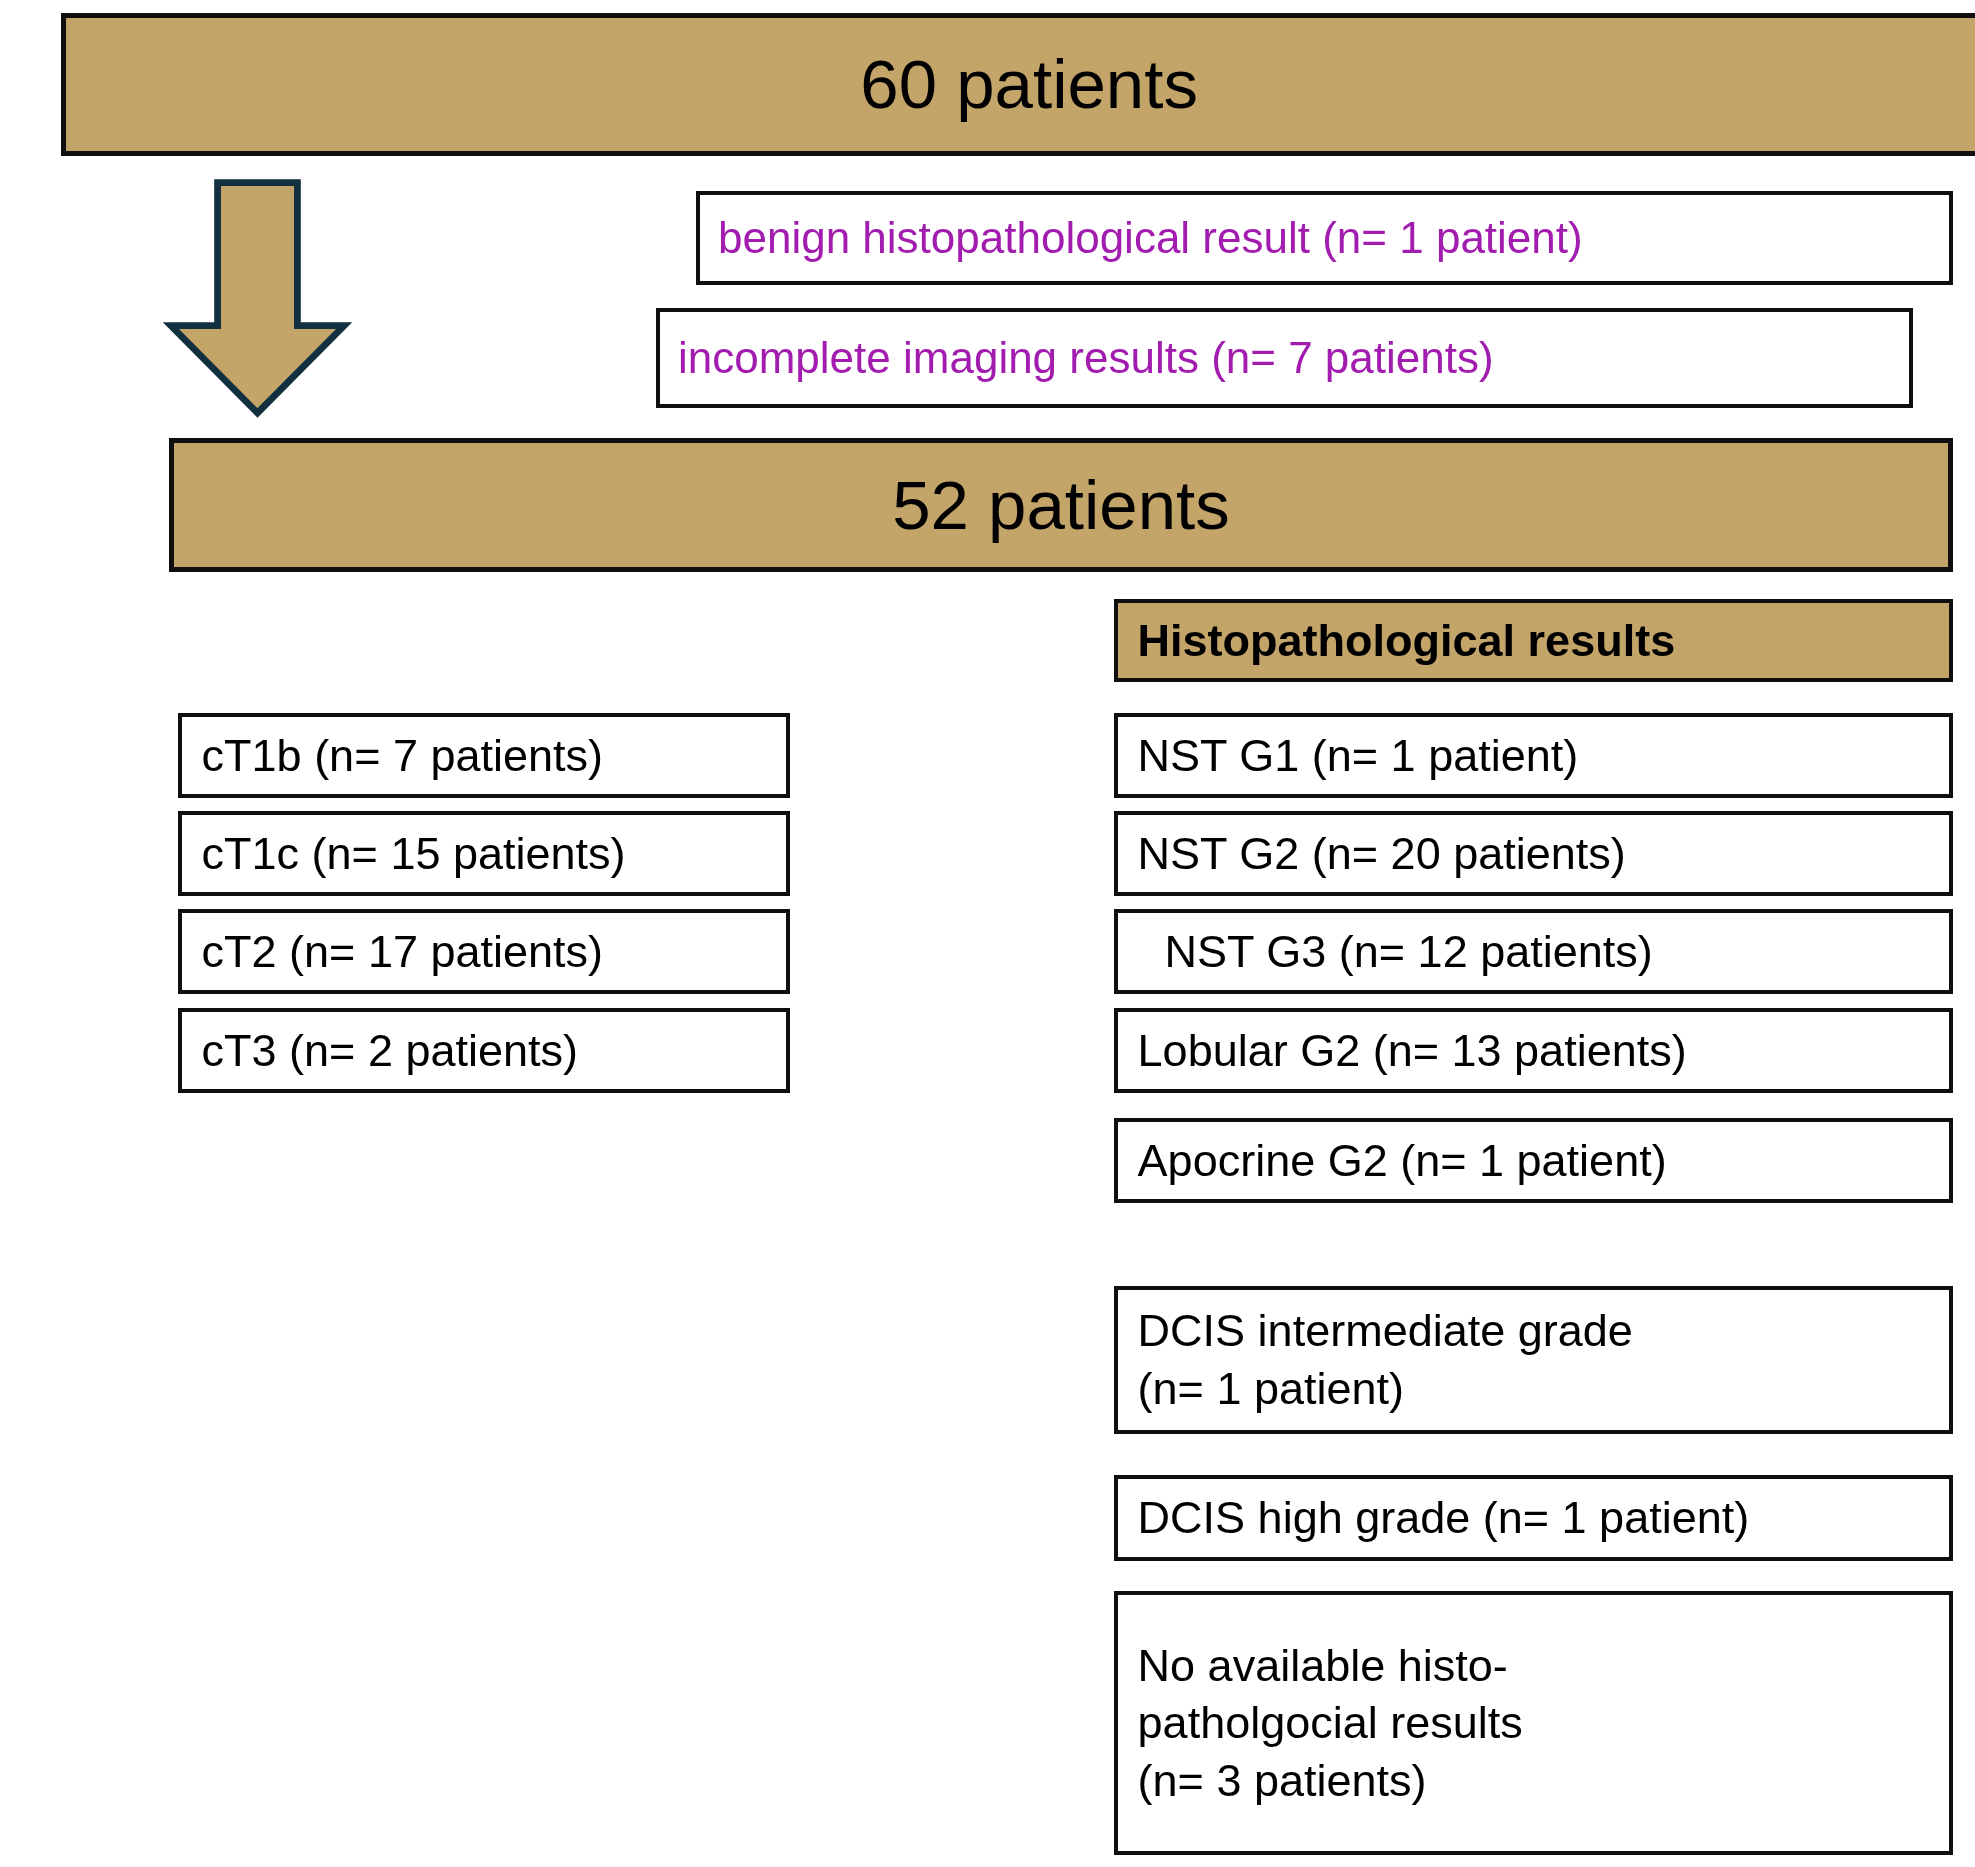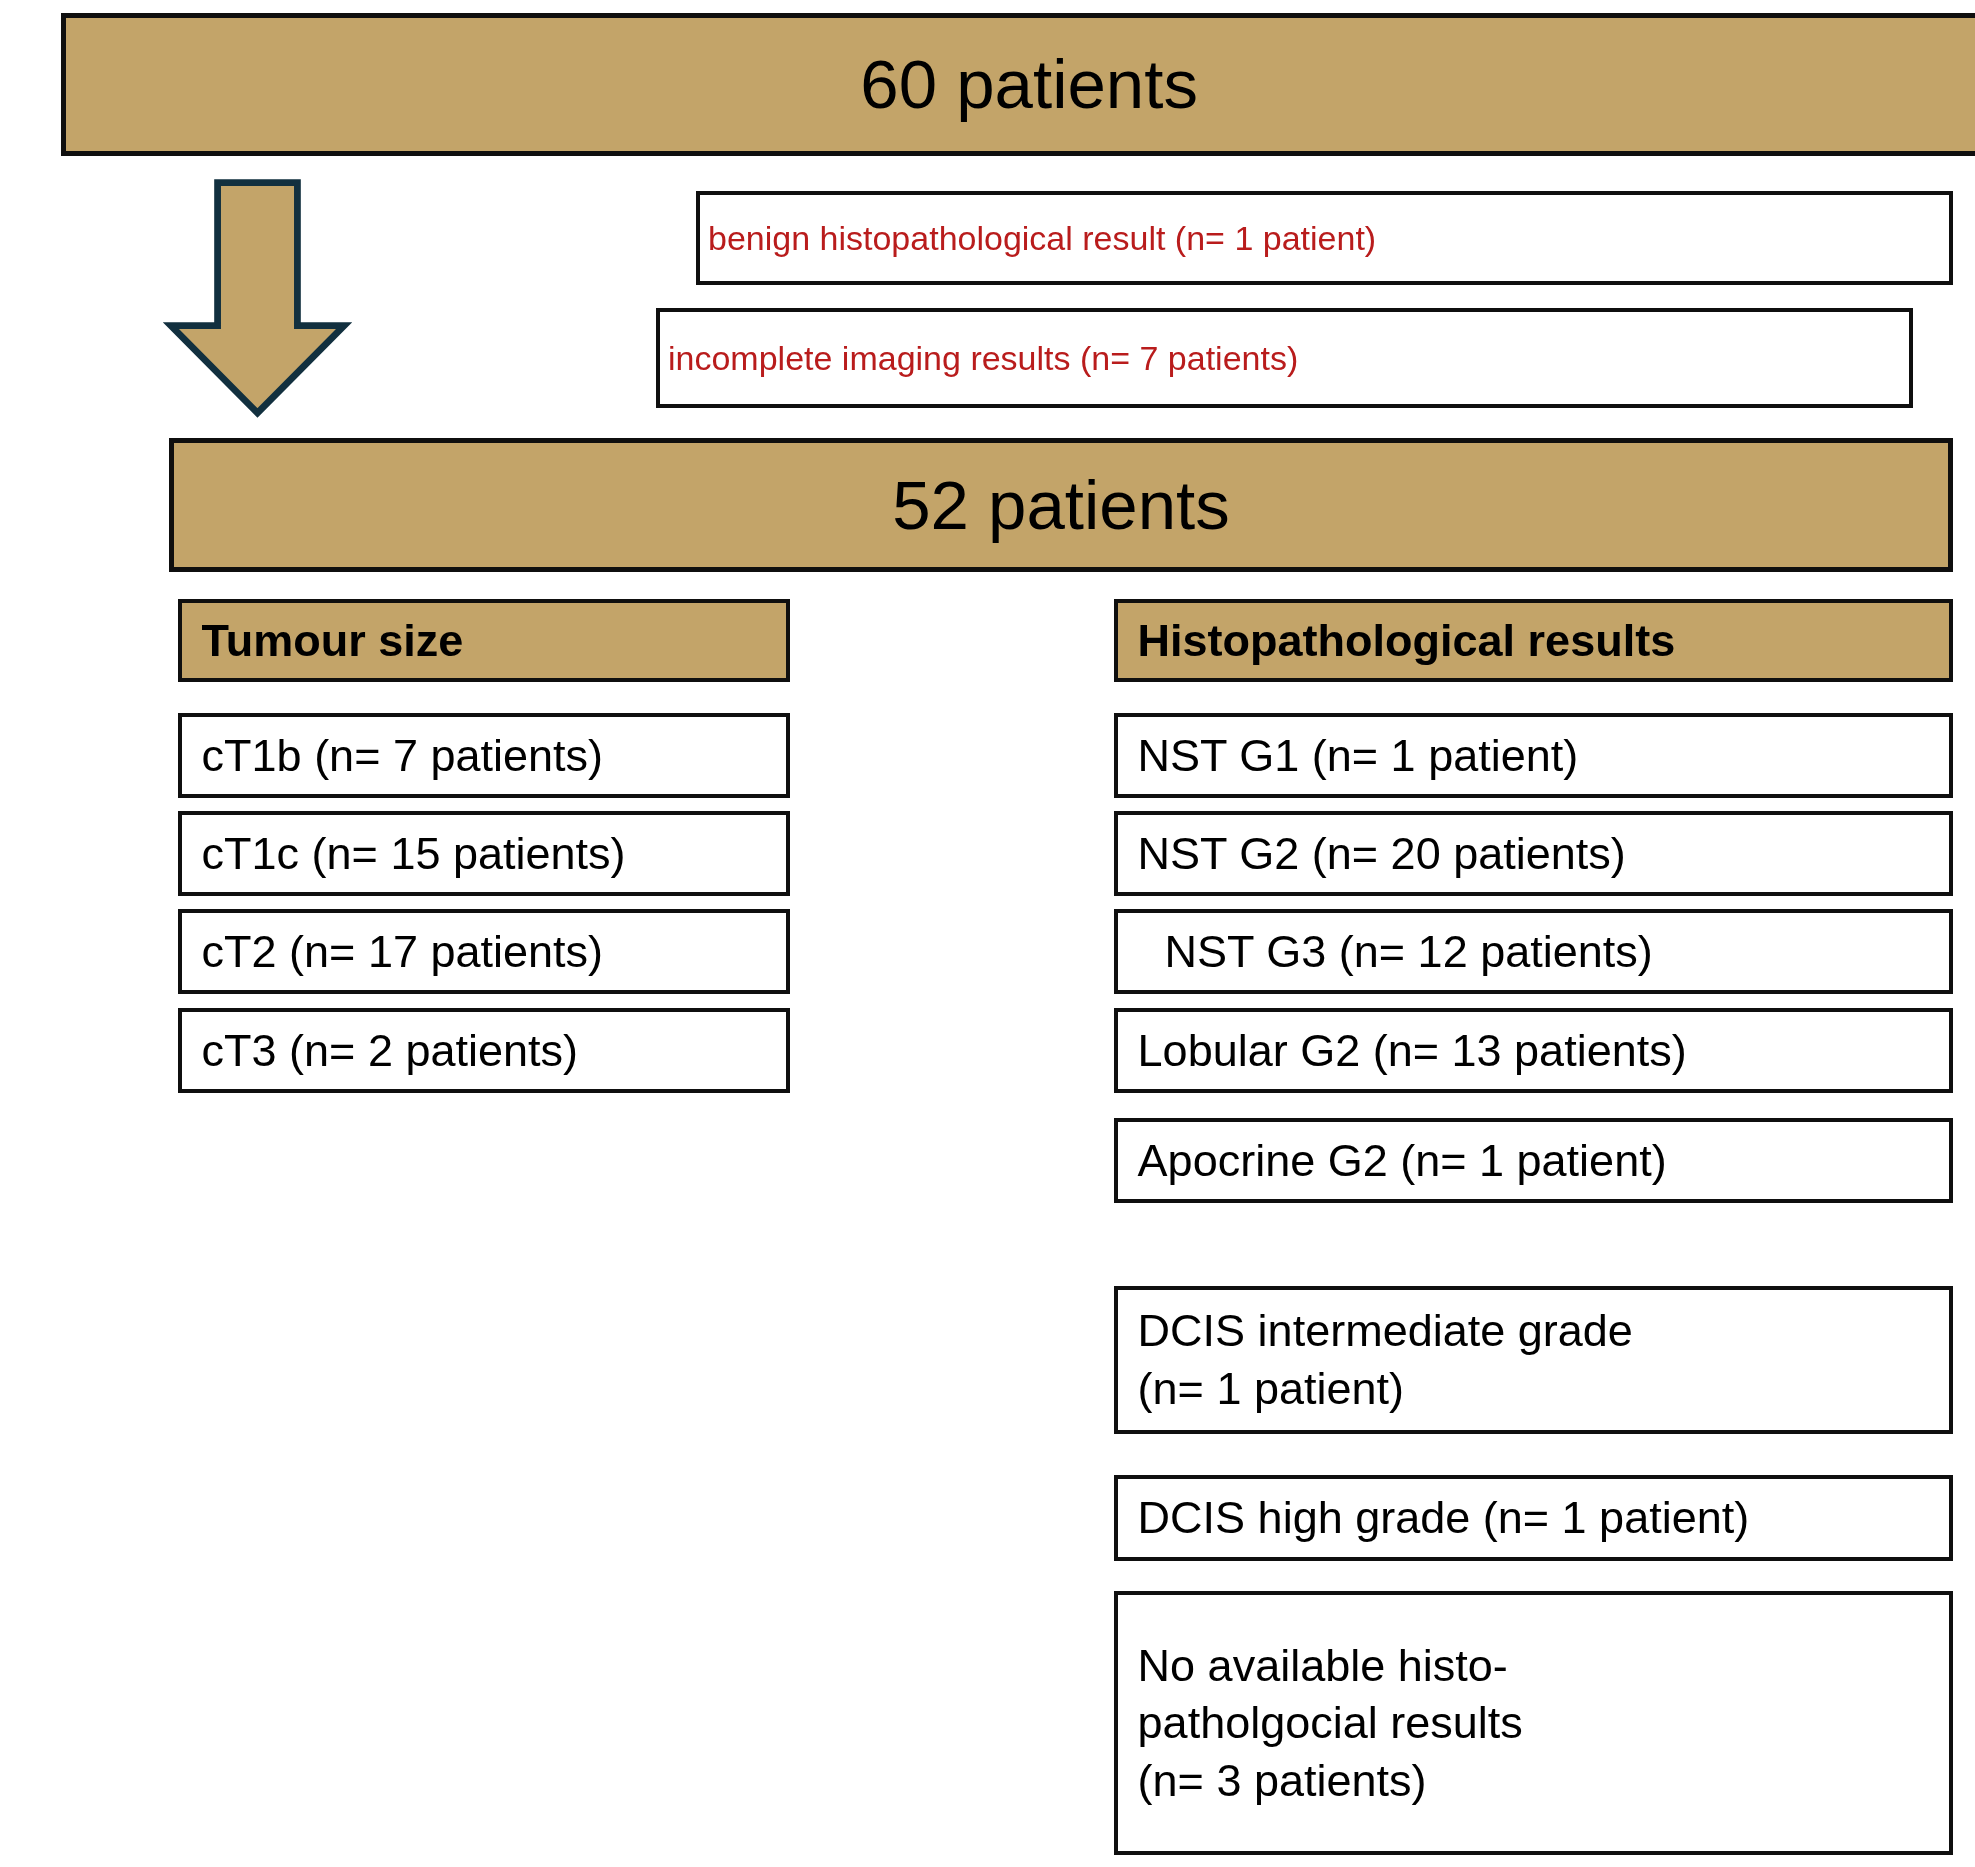--- a/index.html
+++ b/index.html
@@ -70,25 +70,25 @@
   .wbox-label {
     font-size: 45px;
     font-weight: 400;
     line-height: 1.28;
     color: #000000;
     padding-left: 19.6px;
     white-space: pre-line;
   }
 
   .excl-label {
-    font-size: 34px;
+    font-size: 44px;
     font-weight: 400;
     line-height: 1.2;
-    color: #b91c1c;
-    padding-left: 8px;
+    color: #a21caf;
+    padding-left: 18px;
     white-space: pre;
   }
 
   
   .arrow-wrap {
     position: absolute;
   }
   .arrow-wrap svg { display: block; }
 </style>
 </head>
@@ -111,23 +111,20 @@
   </div>
 
   <div class="wbox" style="left:656px; top:308px; width:1257px; height:100px;">
     <span class="excl-label">incomplete imaging results (n= 7 patients)</span>
   </div>
 
   <div class="banner" style="left:169px; top:438px; width:1784px; height:134px;">
     <span class="banner-label">52 patients</span>
   </div>
 
-  <div class="col-head" style="left:178px; top:599px; width:612px; height:83px;">
-    <span class="col-head-label">Tumour size</span>
-  </div>
 
   <div class="wbox" style="left:178px; top:713px; width:612px; height:85px;">
     <span class="wbox-label">cT1b (n= 7 patients)</span>
   </div>
 
   <div class="wbox" style="left:178px; top:811px; width:612px; height:85px;">
     <span class="wbox-label">cT1c (n= 15 patients)</span>
   </div>
 
   <div class="wbox" style="left:178px; top:909px; width:612px; height:85px;">

